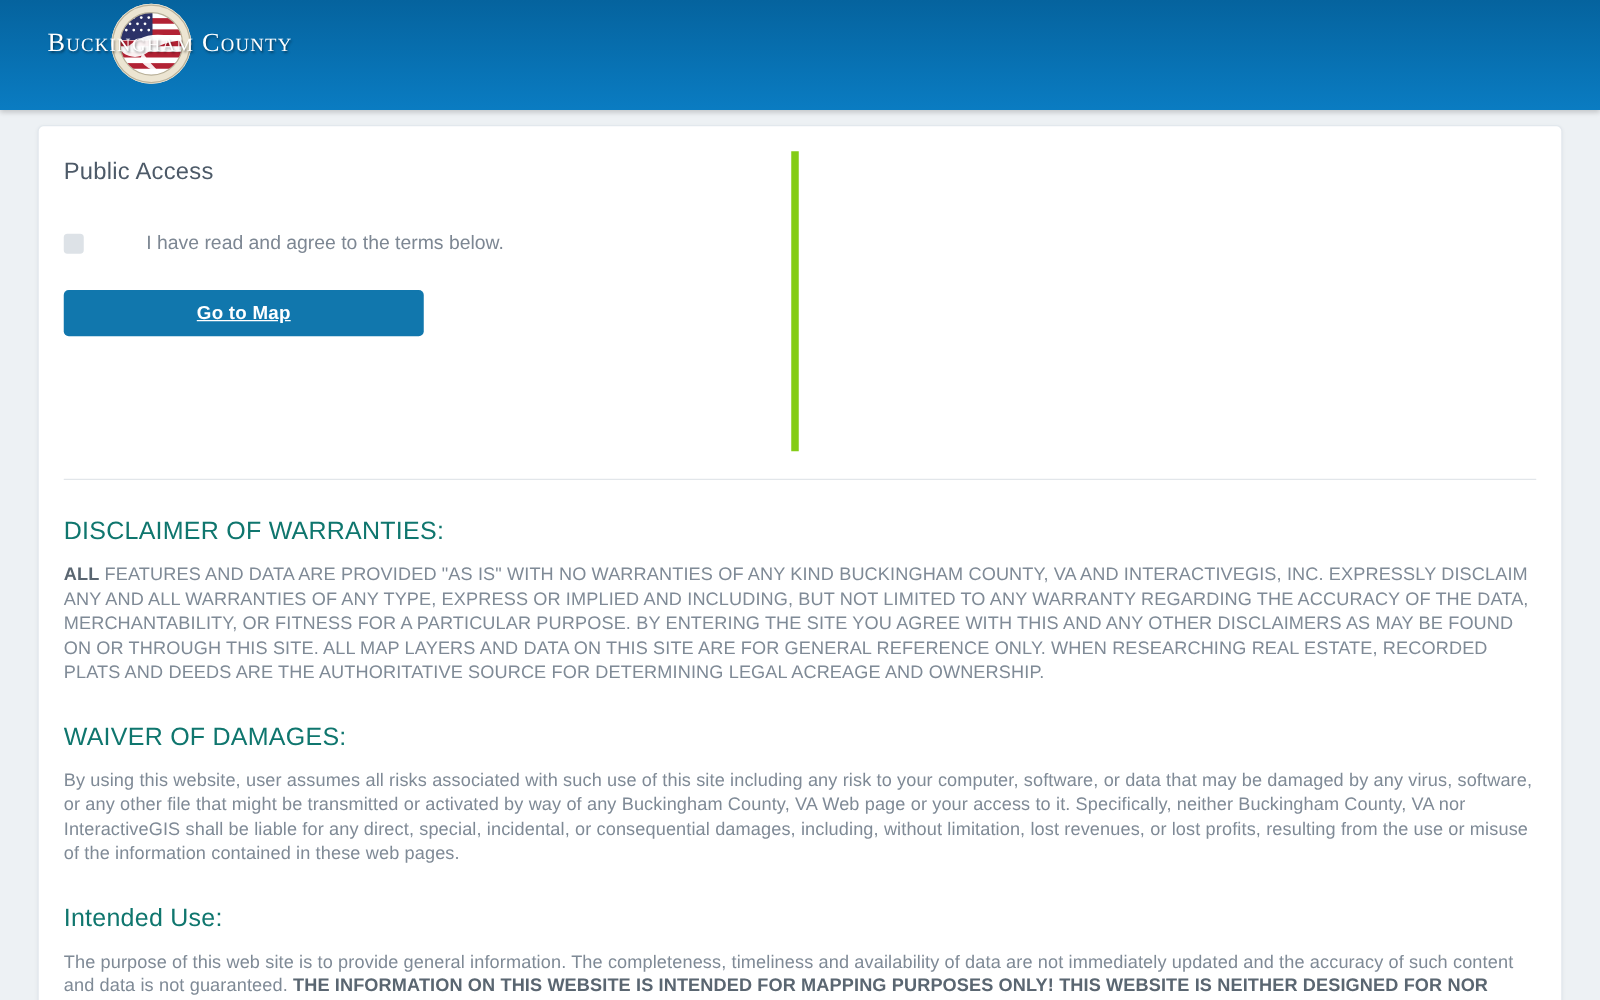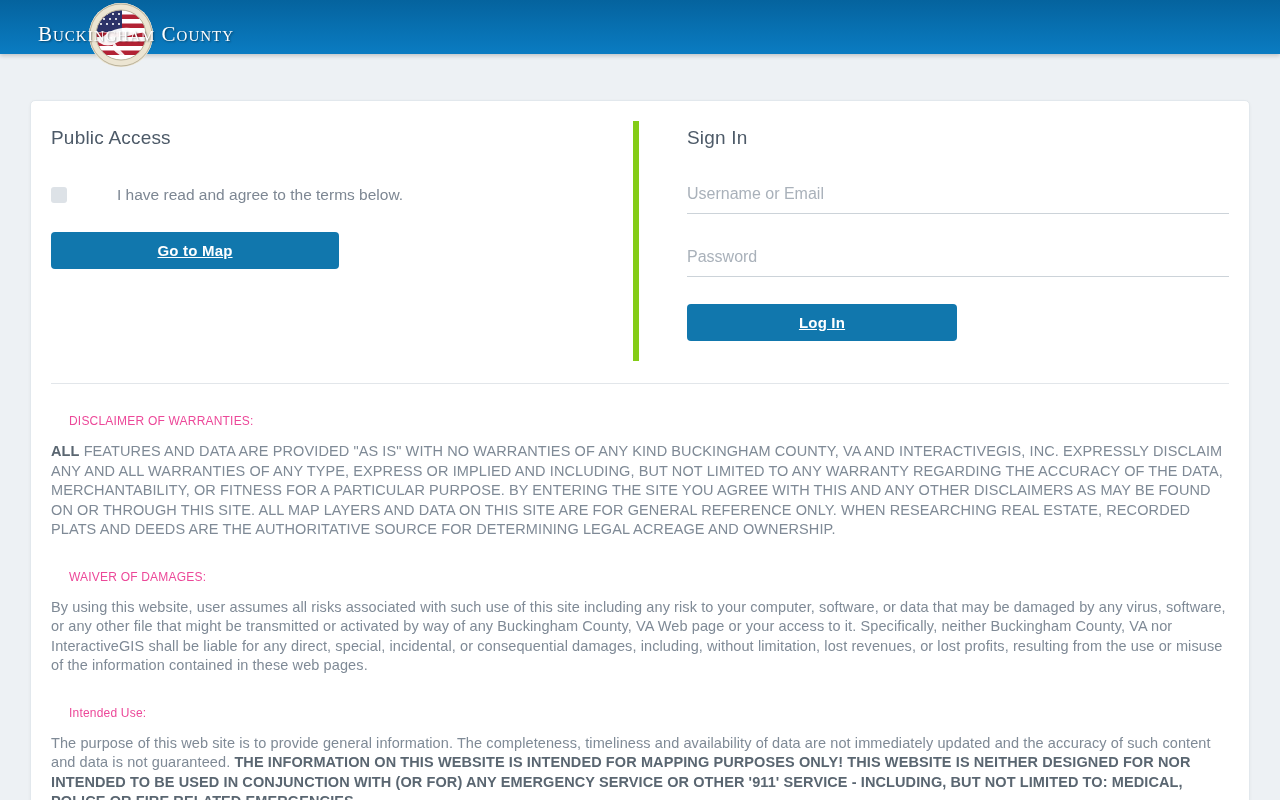--- a/index.html
+++ b/index.html
@@ -6,21 +6,21 @@
   html, body { width: 1280px; height: 800px; overflow: hidden; }
   body {
     font-family: "Liberation Sans", sans-serif;
     background: #edf1f4;
     color: #7f8a96;
   }
 
   
   .header {
     position: relative;
-    height: 54px;
+    height: 88px;
     background: linear-gradient(#05639e, #0a7cc2);
     box-shadow: 0 2px 4px rgba(0,0,0,0.18);
   }
   .logo-wrap {
     position: absolute;
     left: 88px;
     top: 2px;
     width: 66px;
     height: 66px;
   }
@@ -133,24 +133,24 @@
   .field-user { margin-top: 28px; }
   .field-pass { margin-top: 26px; }
 
   
   hr.section-divider {
     border: none;
     border-top: 1px solid #e2e6ea;
     margin: 22px 0 0 0;
   }
   .legal h3 {
-    font-size: 12px;
+    font-size: 20px;
     font-weight: 400;
-    color: #ec4899;
-    margin: 30px 0 14px 18px;
+    color: #0f766e;
+    margin: 30px 0 14px 0;
     letter-spacing: 0.2px;
   }
   .legal p {
     font-size: 14.5px;
     line-height: 19.5px;
     color: #7f8a96;
     letter-spacing: 0.1px;
   }
   .legal p b { color: #5a6671; font-weight: 700; }
 </style>
@@ -201,26 +201,20 @@
   <div class="columns">
     <div class="col-left">
       <h2>Public Access</h2>
       <div class="terms-row">
         <input type="checkbox" class="terms-checkbox" style="">
         <span class="terms-label">I have read and agree to the terms below.</span>
       </div>
       <button class="btn btn-map">Go to Map</button>
     </div>
 
-    <div class="col-right">
-      <h2>Sign In</h2>
-      <input type="text" class="field field-user" placeholder="Username or Email" style="">
-      <input type="password" class="field field-pass" placeholder="Password" style="">
-      <button class="btn btn-login">Log In</button>
-    </div>
   </div>
 
   <hr class="section-divider">
 
   <div class="legal">
     <h3>DISCLAIMER OF WARRANTIES:</h3>
     <p><b>ALL</b><span> FEATURES AND DATA ARE PROVIDED "AS IS" WITH NO WARRANTIES OF ANY KIND BUCKINGHAM COUNTY, VA AND INTERACTIVEGIS, INC. EXPRESSLY DISCLAIM ANY AND ALL WARRANTIES OF ANY TYPE, EXPRESS OR IMPLIED AND INCLUDING, BUT NOT LIMITED TO ANY WARRANTY REGARDING THE ACCURACY OF THE DATA, MERCHANTABILITY, OR FITNESS FOR A PARTICULAR PURPOSE. BY ENTERING THE SITE YOU AGREE WITH THIS AND ANY OTHER DISCLAIMERS AS MAY BE FOUND ON OR THROUGH THIS SITE. ALL MAP LAYERS AND DATA ON THIS SITE ARE FOR GENERAL REFERENCE ONLY. WHEN RESEARCHING REAL ESTATE, RECORDED PLATS AND DEEDS ARE THE AUTHORITATIVE SOURCE FOR DETERMINING LEGAL ACREAGE AND OWNERSHIP.</span></p>
 
     <h3>WAIVER OF DAMAGES:</h3>
     <p>By using this website, user assumes all risks associated with such use of this site including any risk to your computer, software, or data that may be damaged by any virus, software, or any other file that might be transmitted or activated by way of any Buckingham County, VA Web page or your access to it. Specifically, neither Buckingham County, VA nor InteractiveGIS shall be liable for any direct, special, incidental, or consequential damages, including, without limitation, lost revenues, or lost profits, resulting from the use or misuse of the information contained in these web pages.</p>

